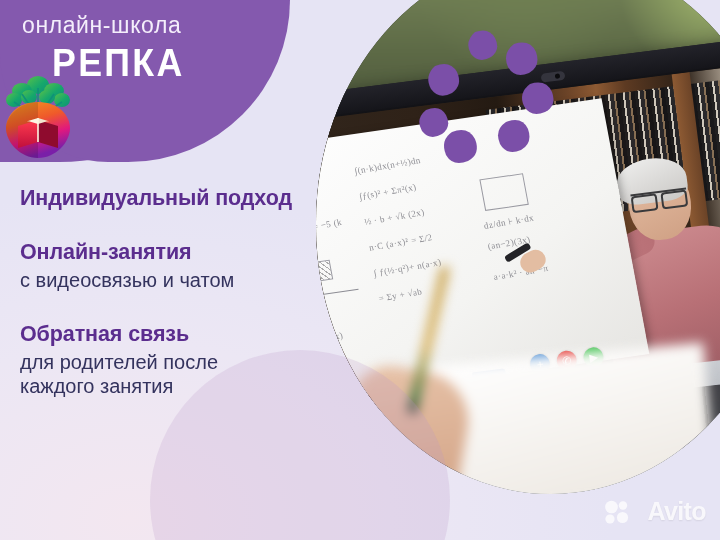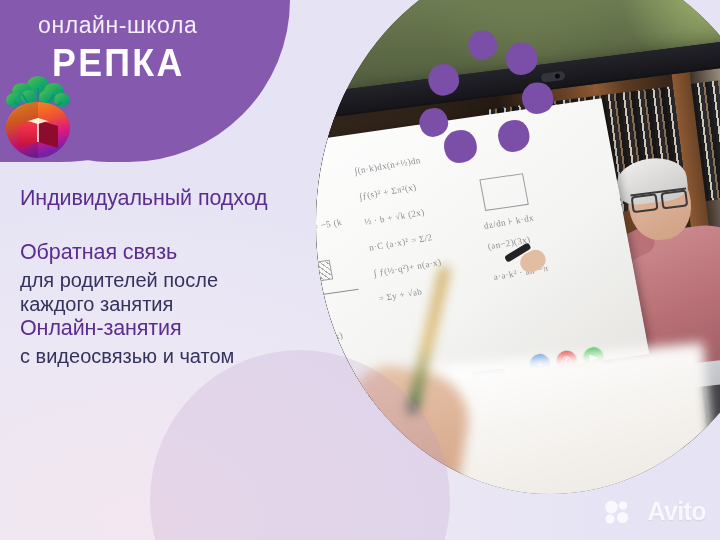--- a/index.html
+++ b/index.html
@@ -259,21 +259,21 @@
     position:absolute; left:0; top:0;
     width:290px; height:162px;
     background:#8459ae;
     border-radius:0 0 180px 120px;
   }
   .brand{
     position:absolute; left:0; top:0; width:300px; height:170px;
     z-index:6;
   }
   .brand-sub{
-    position:absolute; left:38px; top:12px;
+    position:absolute; left:22px; top:12px;
     color:#f4eefb;
     font-size:23px; font-weight:400; letter-spacing:.6px;
   }
   .brand-name{
     position:absolute; left:52px; top:42px;
     color:#ffffff;
     font-size:38px; font-weight:700; letter-spacing:2.5px;
     transform:scaleX(.94);
     transform-origin:left center;
   }
@@ -285,21 +285,21 @@
   }
 
   
   .dots{ position:absolute; left:418px; top:28px; width:150px; height:140px; z-index:5; }
 
   
   .copy{ position:absolute; left:20px; top:186px; width:370px; z-index:7; }
   .blk{ margin-bottom:30px; }
   .blk h2{
     color:#5b2d8e;
-    font-size:21.5px; font-weight:400; letter-spacing:-.1px;
+    font-size:21.5px; font-weight:700; letter-spacing:-.1px;
     line-height:1.12; margin-bottom:4px;
   }
   .blk p{
     color:#34335e;
     font-size:20px; font-weight:400; line-height:1.2;
   }
   .blk.b3{ margin-bottom:0; }
 
   
   .pale{
@@ -463,28 +463,28 @@
         <path d="M36 46 L56 52 L46 49 L36 52 Z" fill="#f2e7cf"></path>
         <path d="M36 46 L36 70" stroke="#fdf6e3" stroke-width="1.6" fill="none"></path>
       </svg>
     </div>
   </div>
 
   <div class="copy">
     <div class="blk b1">
       <h2>Индивидуальный подход</h2>
     </div>
+    <div class="blk b2">
+      <h2>Онлайн-занятия</h2>
+      <p>с видеосвязью и чатом</p>
+    </div>
     <div class="blk b3">
       <h2>Обратная связь</h2>
       <p style="white-space:pre-line">для родителей после
 каждого занятия</p>
-    </div>
-    <div class="blk b2">
-      <h2>Онлайн-занятия</h2>
-      <p>с видеосвязью и чатом</p>
     </div>
   </div>
 
   <div class="avito">
     <svg class="avito-mark" width="26" height="24" viewBox="0 0 26 24" aria-hidden="true">
       <g fill="rgba(255,255,255,.92)">
         <circle cx="7.5" cy="7" r="6.3"></circle>
         <circle cx="19" cy="5.5" r="4.2"></circle>
         <circle cx="6" cy="19" r="4.6"></circle>
         <circle cx="18.5" cy="17.5" r="5.6"></circle>

